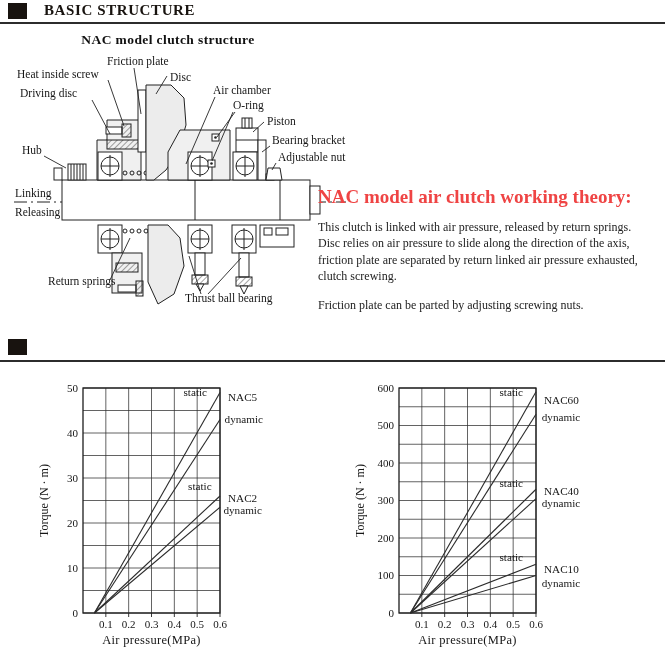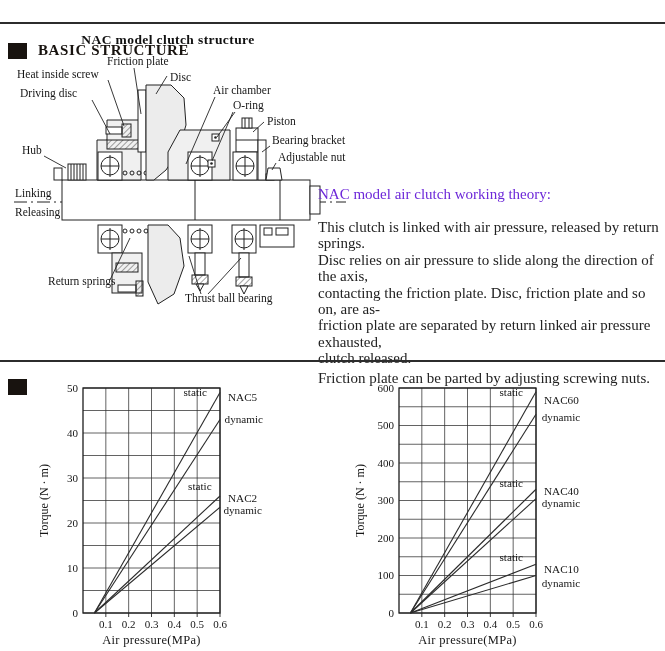--- a/index.html
+++ b/index.html
@@ -1,29 +1,29 @@
 <!DOCTYPE html>
 <html><head>
 <meta charset="utf-8">
 <style>
   html,body{margin:0;padding:0;background:#fff;}
   .page{position:relative;width:665px;height:651px;background:#ffffff;overflow:hidden;
         font-family:"Liberation Serif",serif;color:#1a1a1a;}
-  .sec{position:absolute;left:8px;display:flex;align-items:center;gap:11px;margin-top:40px;}
+  .sec{position:absolute;left:8px;display:flex;align-items:center;gap:17px;}
   .sq{width:19px;height:16px;background:#18130f;}
   .sect{font-weight:bold;font-size:15px;letter-spacing:.6px;color:#18130f;white-space:nowrap;}
   .rule{position:absolute;left:0;width:665px;height:2px;background:#2c2c2c;}
   .dtitle{font:bold 13.5px "Liberation Serif",serif;fill:#111;letter-spacing:.4px;}
   .dlab{font:11.5px "Liberation Serif",serif;fill:#161616;}
   .ldr{stroke:#222;stroke-width:.9;fill:none;}
   .cl{stroke:#222;stroke-width:1;stroke-dasharray:13 4 2 4;}
-  .theory-head{position:absolute;left:318px;top:186px;font-weight:normal;font-size:15px;color:#6d28d9;}
-  .theory-lines{position:absolute;left:318px;top:219px;width:345px;font-size:15px;
+  .theory-head{position:absolute;left:318px;top:186px;font-weight:bold;font-size:19px;color:#ef4444;}
+  .theory-lines{position:absolute;left:318px;top:219px;width:345px;font-size:12px;
                 line-height:16.4px;color:#222;}
-  .theory-lines .tline:last-child{margin-top:3px;}
+  .theory-lines .tline:last-child{margin-top:12px;}
   .chart{position:absolute;width:300px;height:272px;}
   svg{display:block;}
 </style>
 </head>
 <body>
 
 <div class="page">
 
   <div class="sec" style="top:2px">
     <span class="sq"></span>
@@ -200,23 +200,22 @@
       <text class="dlab" x="7" y="188">Releasing</text>
       <text class="dlab" x="40" y="257">Return springs</text>
       <text class="dlab" x="177" y="274">Thrust ball bearing</text>
     </g>
   </svg>
 
   <div class="theory-head">NAC model air clutch working theory:</div>
   <div class="theory-lines" id="theory-lines">
       <div class="tline">This  clutch is linked with air pressure, released by return springs.</div>
       <div class="tline">Disc relies on air pressure to slide along the direction of the axis,</div>
-      <div class="tline">contacting the friction plate. Disc, friction plate and so on, are as-</div>
       <div class="tline">friction plate are separated by return linked air pressure exhausted,</div>
-      <div class="tline">clutch released.</div>
+      <div class="tline">clutch screwing.</div>
       <div class="tline">Friction plate can be parted by adjusting screwing nuts.</div>
     </div>
 
   <div class="sec" style="top:339px">
     <span class="sq"></span>
   </div>
   <div class="rule" style="top:360px"></div>
 
   <div class="chart" id="chart0" style="left:22px;top:376px">
       <svg width="300" height="272" viewBox="0 0 300 272">

